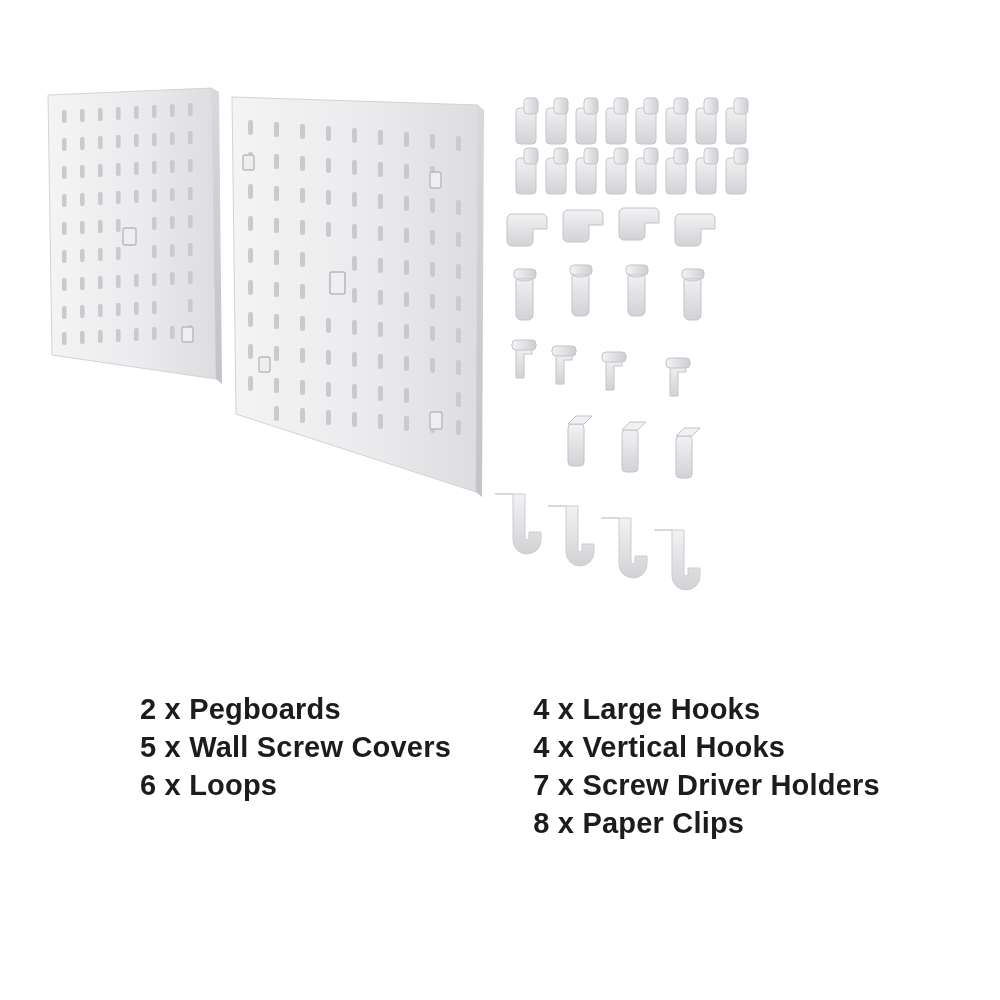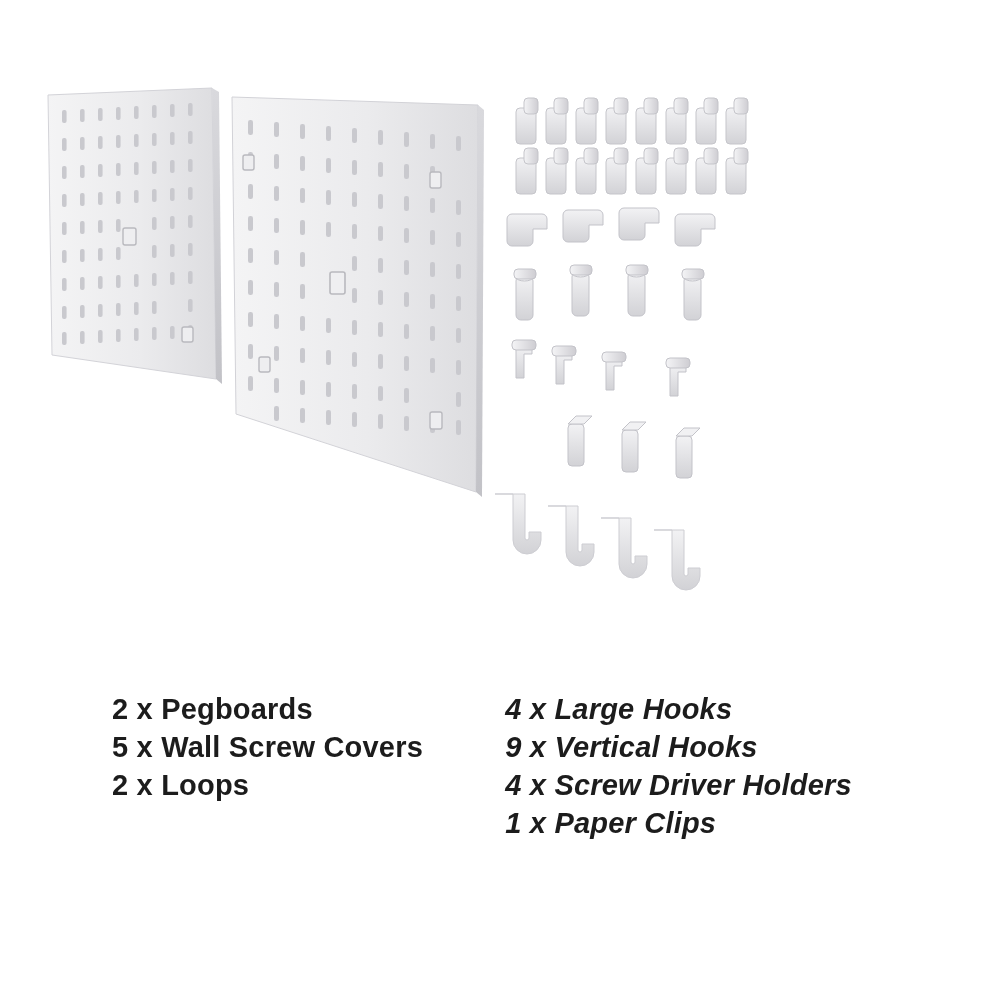--- a/index.html
+++ b/index.html
@@ -26,33 +26,33 @@
   
   #contents-list {
     position: absolute;
     left: 0;
     top: 690px;
     width: 928px;
     height: 200px;
     display: flex;
     justify-content: flex-start;
     align-items: flex-start;
+    padding-left: 28px;
   }
   .contents-col {
     display: flex;
     flex-direction: column;
   }
   .contents-col.left {
     margin-left: 112px;
     width: 400px;
   }
   .contents-col.right {
     margin-left: 0px;
     width: 430px;
-    font-style: italic;
   }
   .contents-line {
     font-family: "Liberation Sans", sans-serif;
     font-weight: bold;
     font-size: 29px;
     line-height: 38px;
     color: #1c1c1c;
     letter-spacing: 0.2px;
     white-space: nowrap;
   }
@@ -373,23 +373,23 @@
     </g>
 
   </svg>
 </div>
 
 <div id="contents-list">
 
   <div class="contents-col left">
     <div class="contents-line">2 x Pegboards</div>
     <div class="contents-line">5 x Wall Screw Covers</div>
-    <div class="contents-line">2 x Loops</div>
+    <div class="contents-line">6 x Loops</div>
   </div>
 
   <div class="contents-col right">
     <div class="contents-line">4 x Large Hooks</div>
-    <div class="contents-line">9 x Vertical Hooks</div>
-    <div class="contents-line">4 x Screw Driver Holders</div>
-    <div class="contents-line">1 x Paper Clips</div>
+    <div class="contents-line">4 x Vertical Hooks</div>
+    <div class="contents-line">7 x Screw Driver Holders</div>
+    <div class="contents-line">8 x Paper Clips</div>
   </div>
 
 </div>
 
 </body></html>

